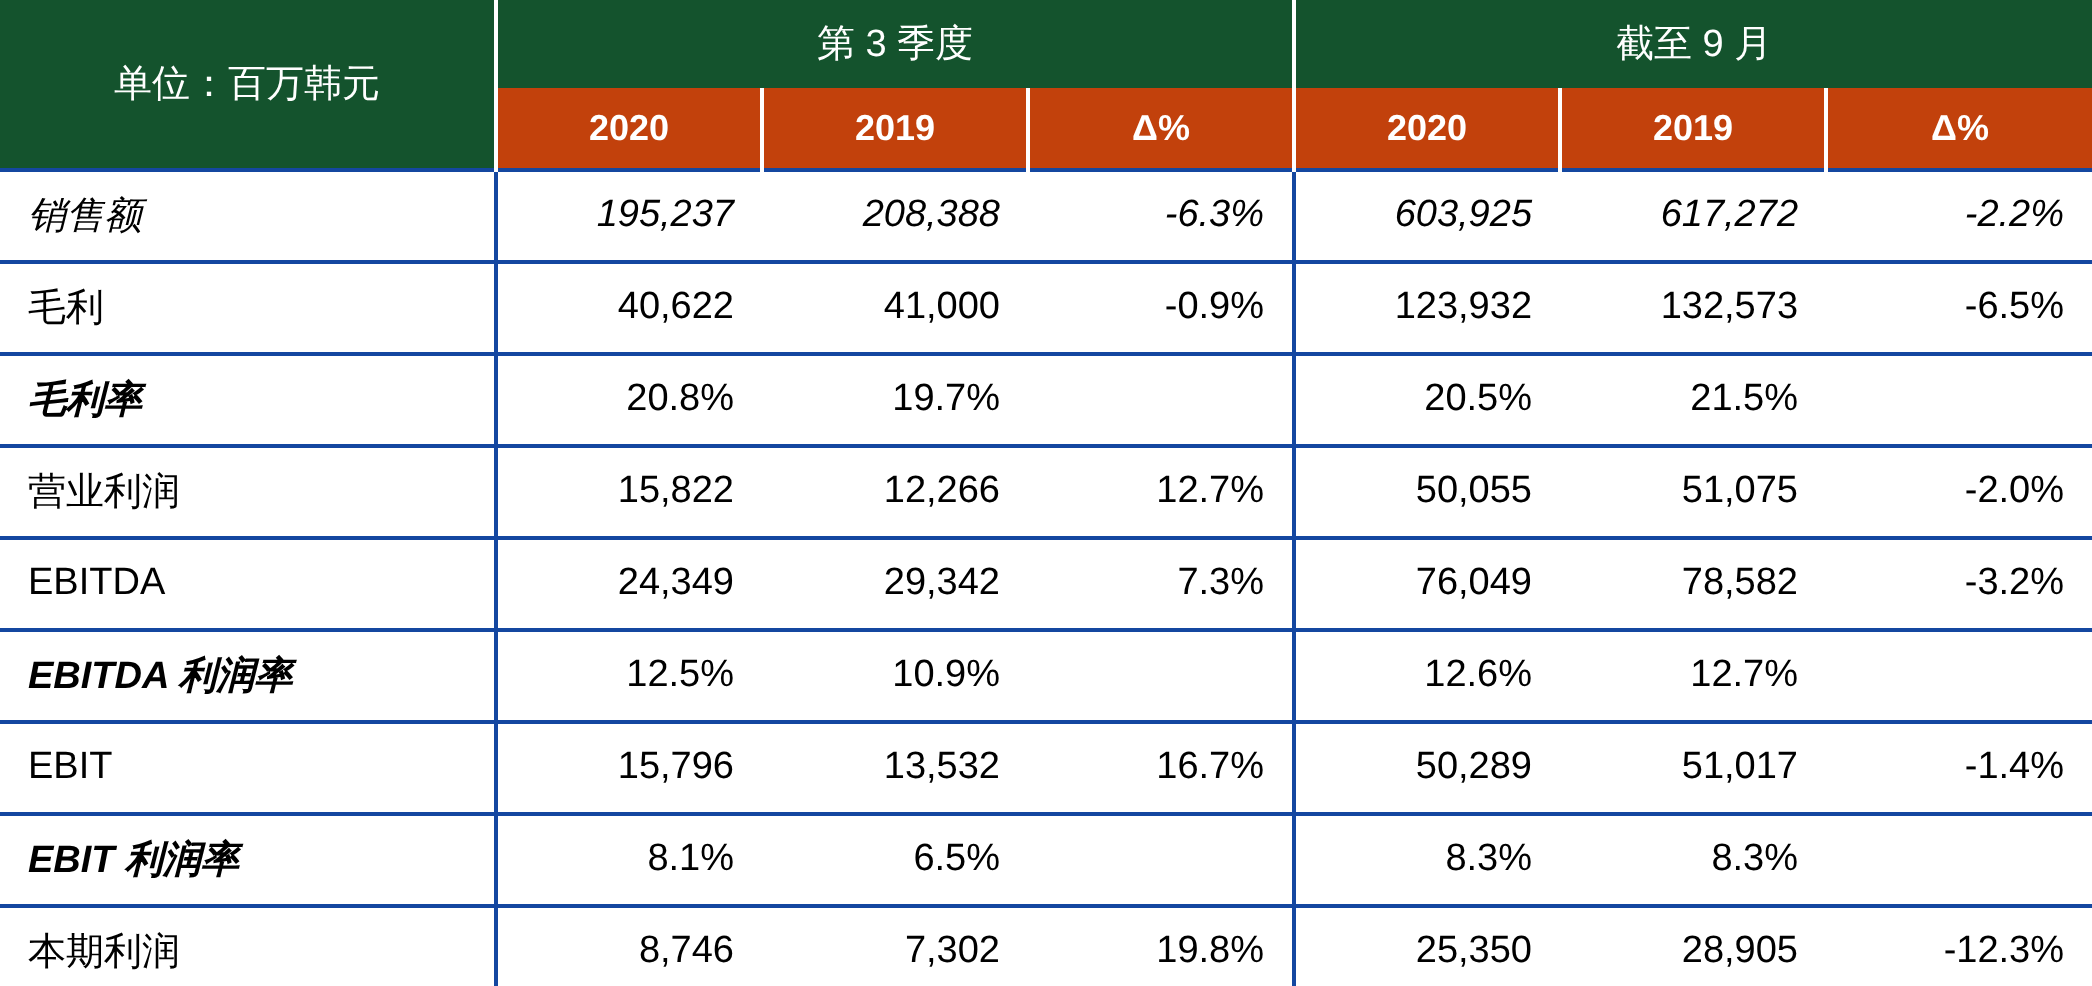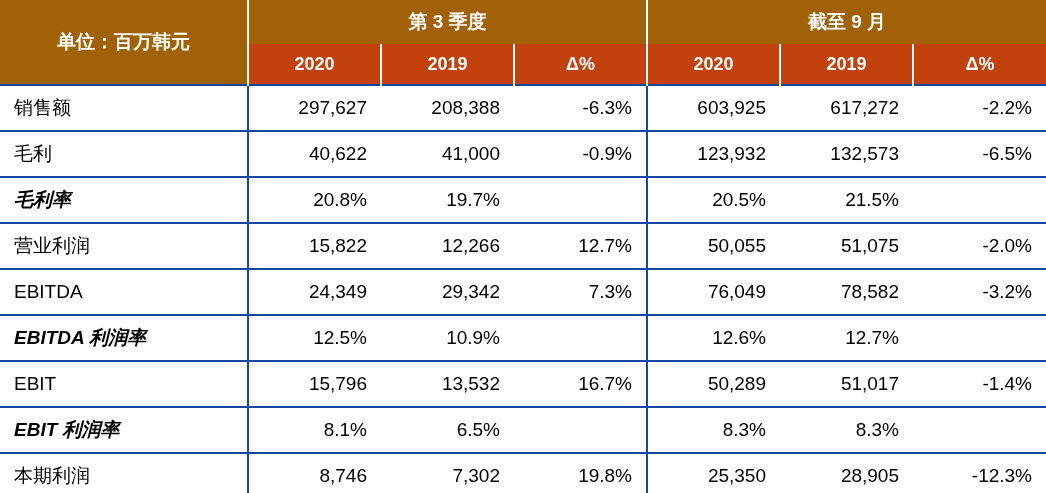--- a/index.html
+++ b/index.html
@@ -28,23 +28,23 @@
   table.fin col.c0 { width: 248px; }
   table.fin col.c1 { width: 133px; }
   table.fin col.c2 { width: 133px; }
   table.fin col.c3 { width: 133px; }
   table.fin col.c4 { width: 133px; }
   table.fin col.c5 { width: 133px; }
   table.fin col.c6 { width: 133px; }
 
   
   .hdr-top th {
-    background: #a16207;
+    background: #14532d;
     color: #ffffff;
-    font-weight: bold;
+    font-weight: normal;
     font-size: 19px;
     height: 44px;
     text-align: center;
     vertical-align: middle;
     border-left: 2px solid #ffffff;
     border-right: 2px solid #ffffff;
     padding: 0;
   }
   .hdr-top th.unit-cell {
     font-size: 19px;
@@ -88,21 +88,21 @@
     border-left: none;
     border-right: none;
   }
   tbody td.lastnum {
     border-right: none;
   }
   tbody td.italic {
     font-style: italic;
     font-weight: bold;
   }
-  tbody tr:first-child td { border-top: 2px solid #1447a0; }
+  tbody tr:first-child td { border-top: 2px solid #1447a0; font-style: italic; }
   .sep-left { border-left: 2px solid #1447a0 !important; }
 </style>
 </head>
 <body>
 
 <div class="sheet">
   <table class="fin">
     <colgroup>
       <col class="c0">
         <col class="c1">
@@ -123,21 +123,21 @@
         <th>2019</th>
         <th>Δ%</th>
         <th>2020</th>
         <th>2019</th>
         <th class="lastcol">Δ%</th>
       </tr>
     </thead>
     <tbody>
       <tr>
         <td>销售额</td>
-        <td class="num">297,627</td>
+        <td class="num">195,237</td>
         <td class="num">208,388</td>
         <td class="num">-6.3%</td>
         <td class="num sep-left">603,925</td>
         <td class="num">617,272</td>
         <td class="num lastnum">-2.2%</td>
       </tr>
       <tr>
         <td>毛利</td>
         <td class="num">40,622</td>
         <td class="num">41,000</td>

